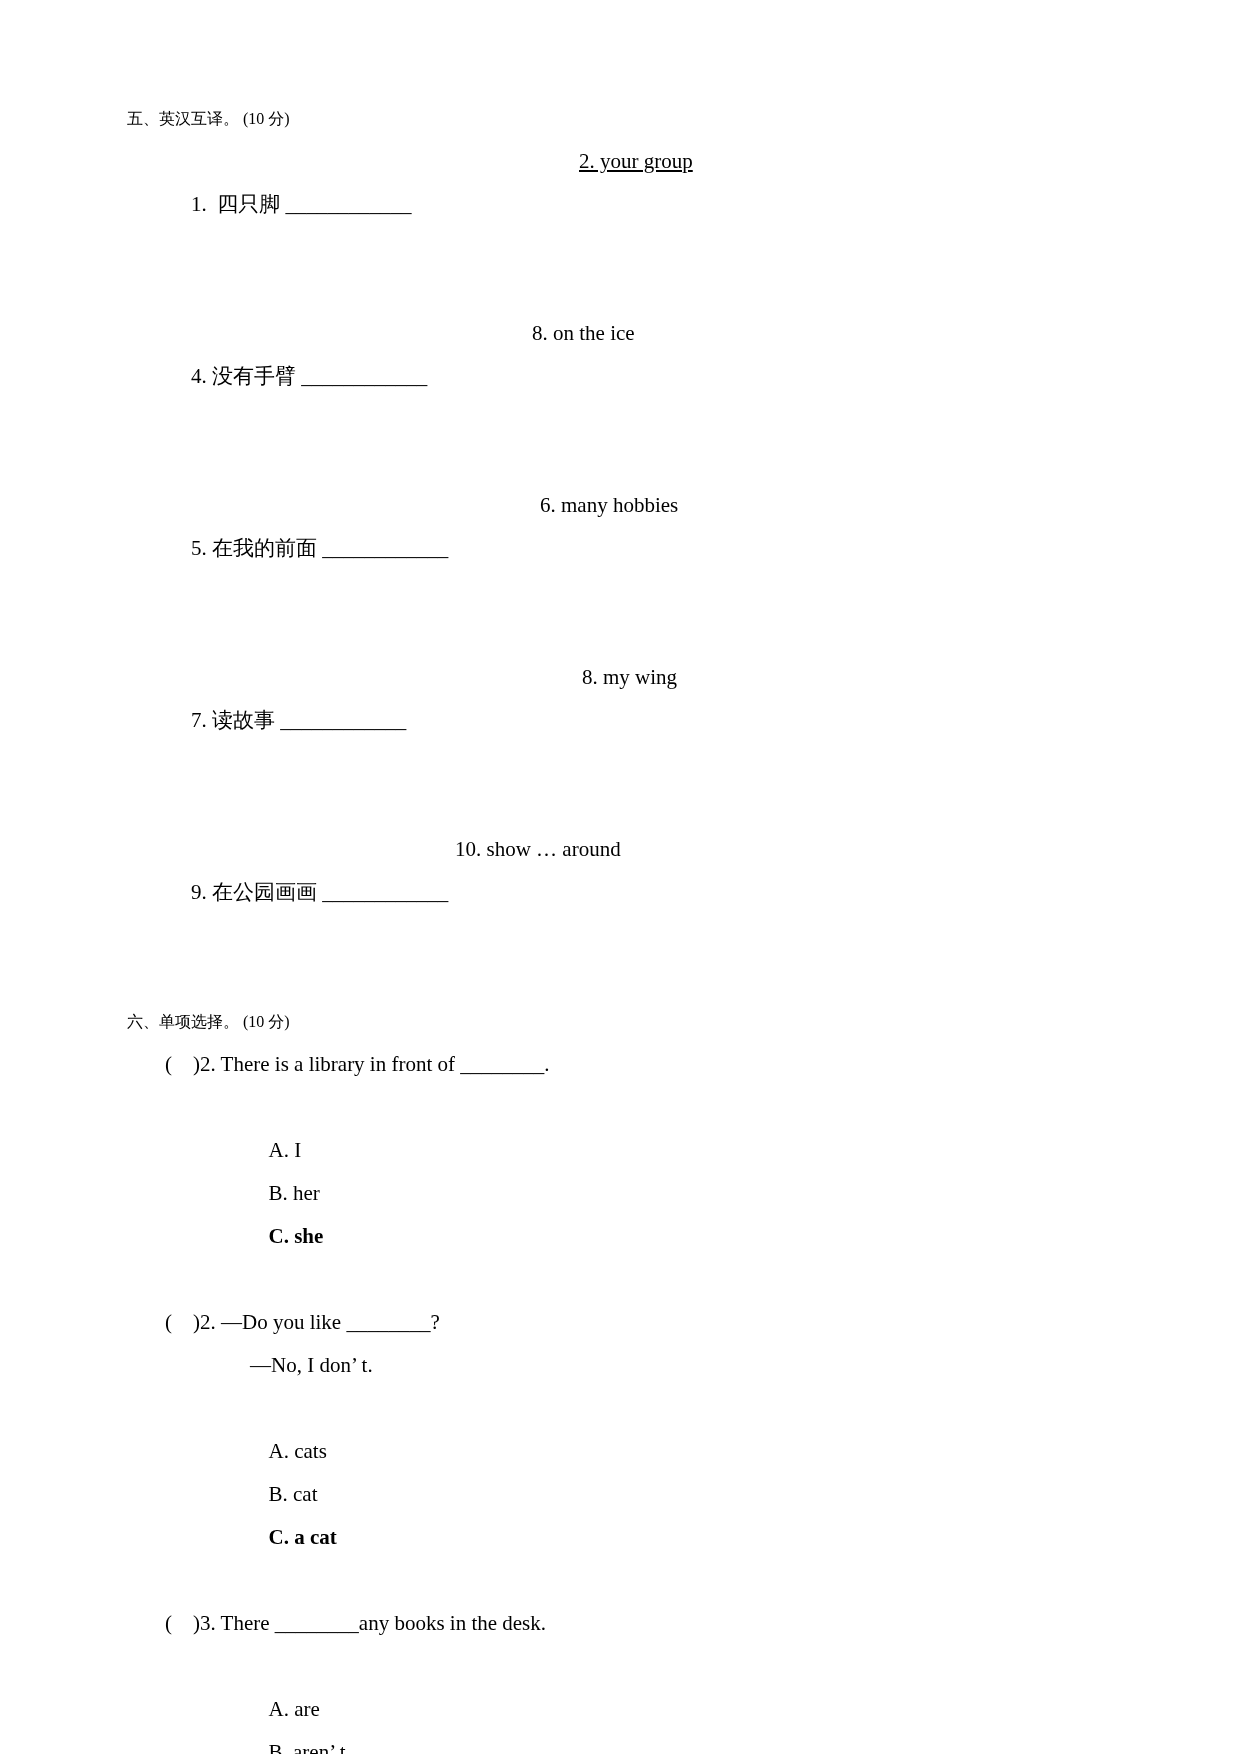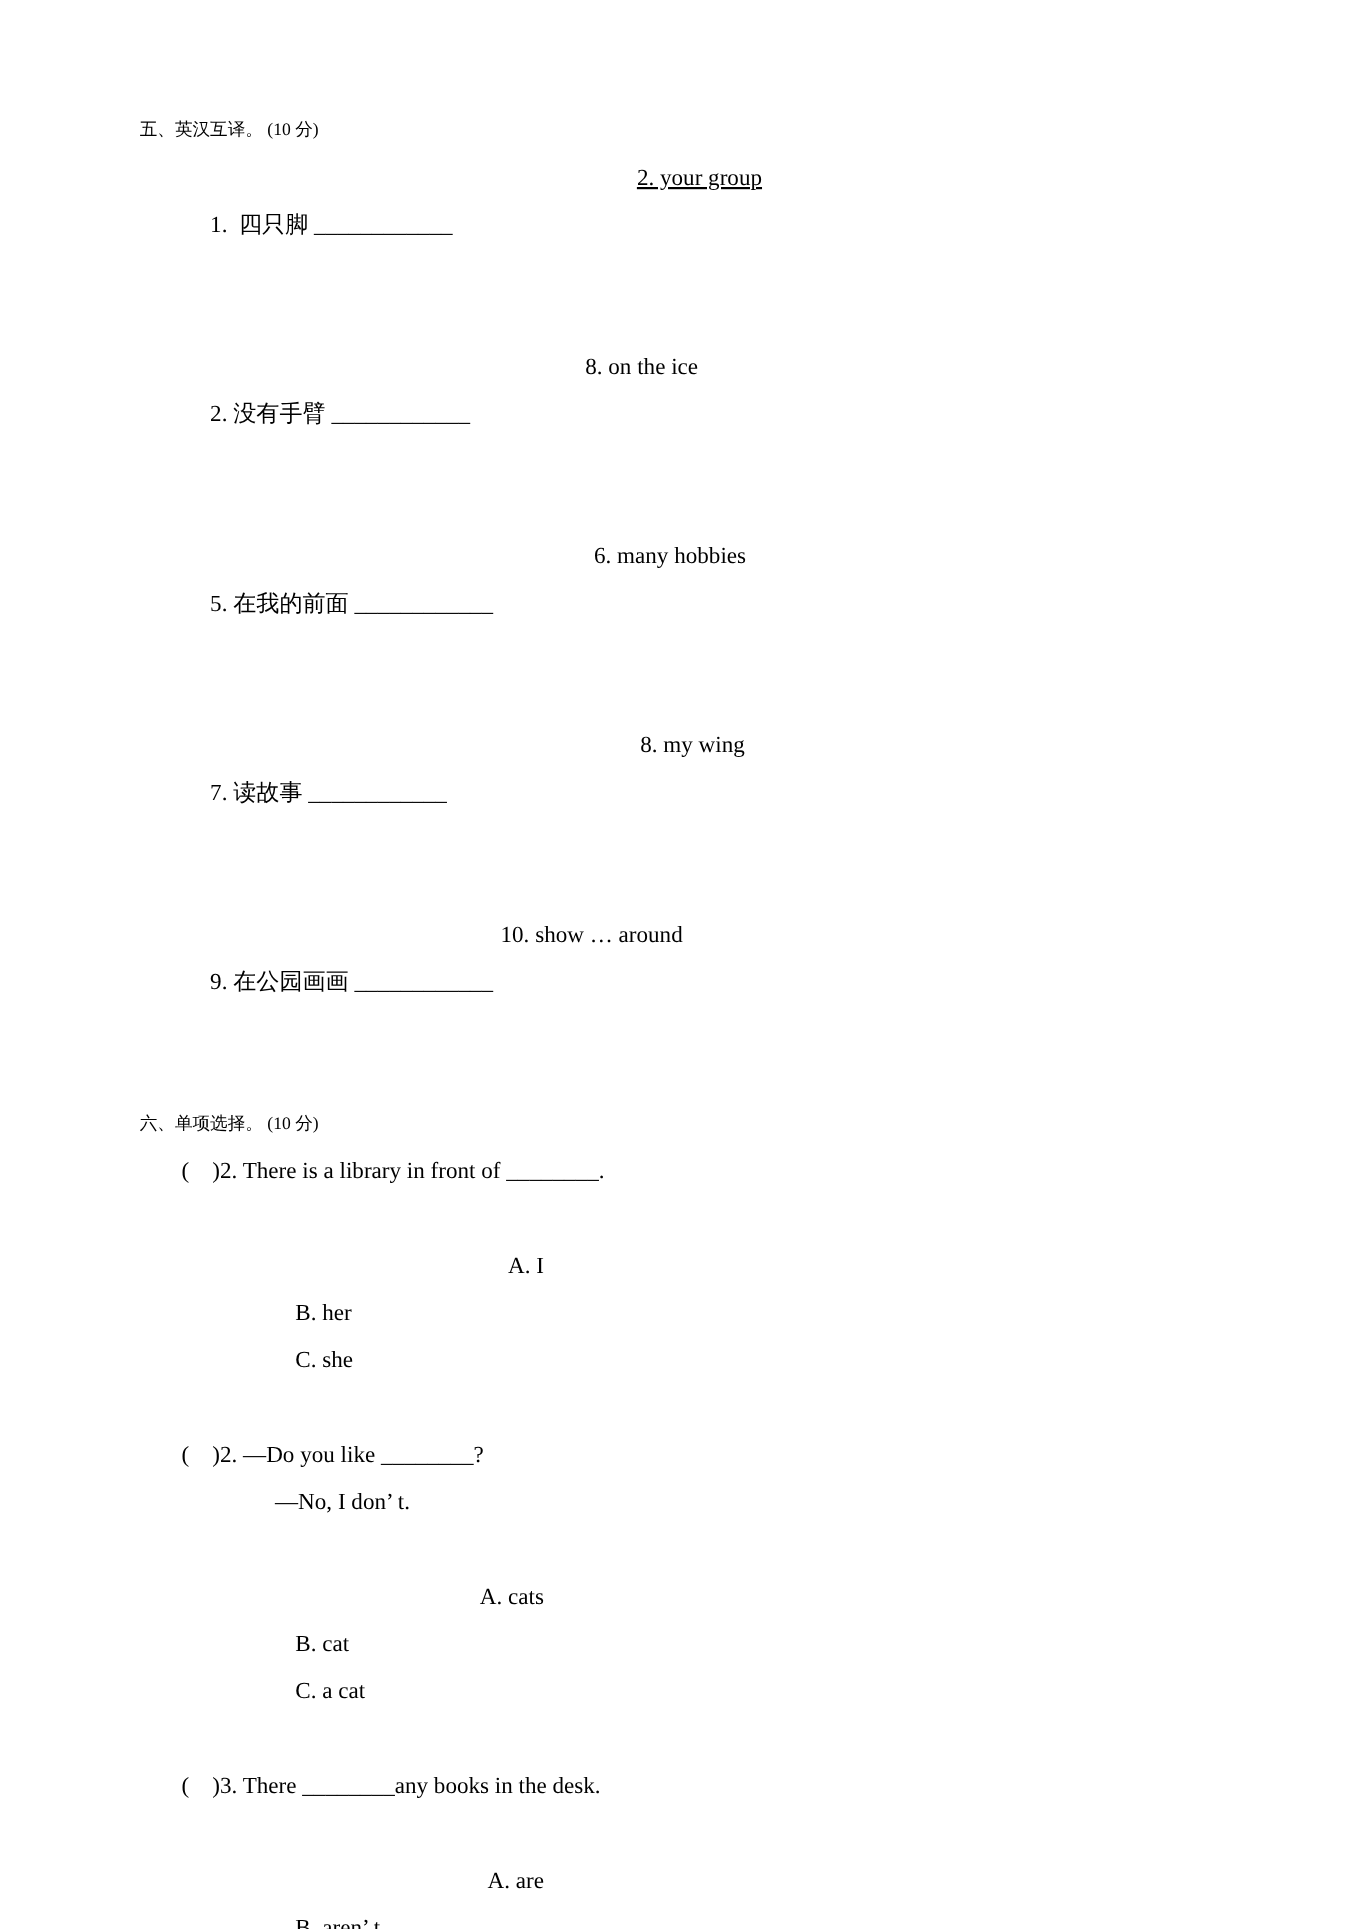--- a/index.html
+++ b/index.html
@@ -34,37 +34,37 @@
   .t-right { position: absolute; top: 0; }
   .t-right.r0 { left: 452px; text-decoration: underline; }
   .t-right.r1 { left: 405px; }
   .t-right.r2 { left: 413px; }
   .t-right.r3 { left: 455px; }
   .t-right.r4 { left: 328px; }
   
   .stem { padding-left: 38px; }
   .followup { padding-left: 123px; }
   .opts { padding-left: 110px; }
-  .opt-a { display: inline-block; min-width: 226px; text-align: right; }
+  .opt-a { display: inline-block; min-width: 226px; }
   .opt-b { display: inline-block; min-width: 196px; }
-  .opt-c { display: inline-block; }
+  .opt-c { display: inline-block; font-weight: bold; }
 </style>
 </head>
 <body>
 
 <div class="content">
 
   <div class="line heading">五、英汉互译。 (10 分)</div>
 
   <div class="line t-row">
     <span class="t-left">1.  四只脚 ____________</span>
     <span class="t-right r0">2. your group</span>
   </div>
   <div class="line t-row">
-    <span class="t-left">2. 没有手臂 ____________</span>
+    <span class="t-left">4. 没有手臂 ____________</span>
     <span class="t-right r1">8. on the ice</span>
   </div>
   <div class="line t-row">
     <span class="t-left">5. 在我的前面 ____________</span>
     <span class="t-right r2">6. many hobbies</span>
   </div>
   <div class="line t-row">
     <span class="t-left">7. 读故事 ____________</span>
     <span class="t-right r3">8. my wing</span>
   </div>

